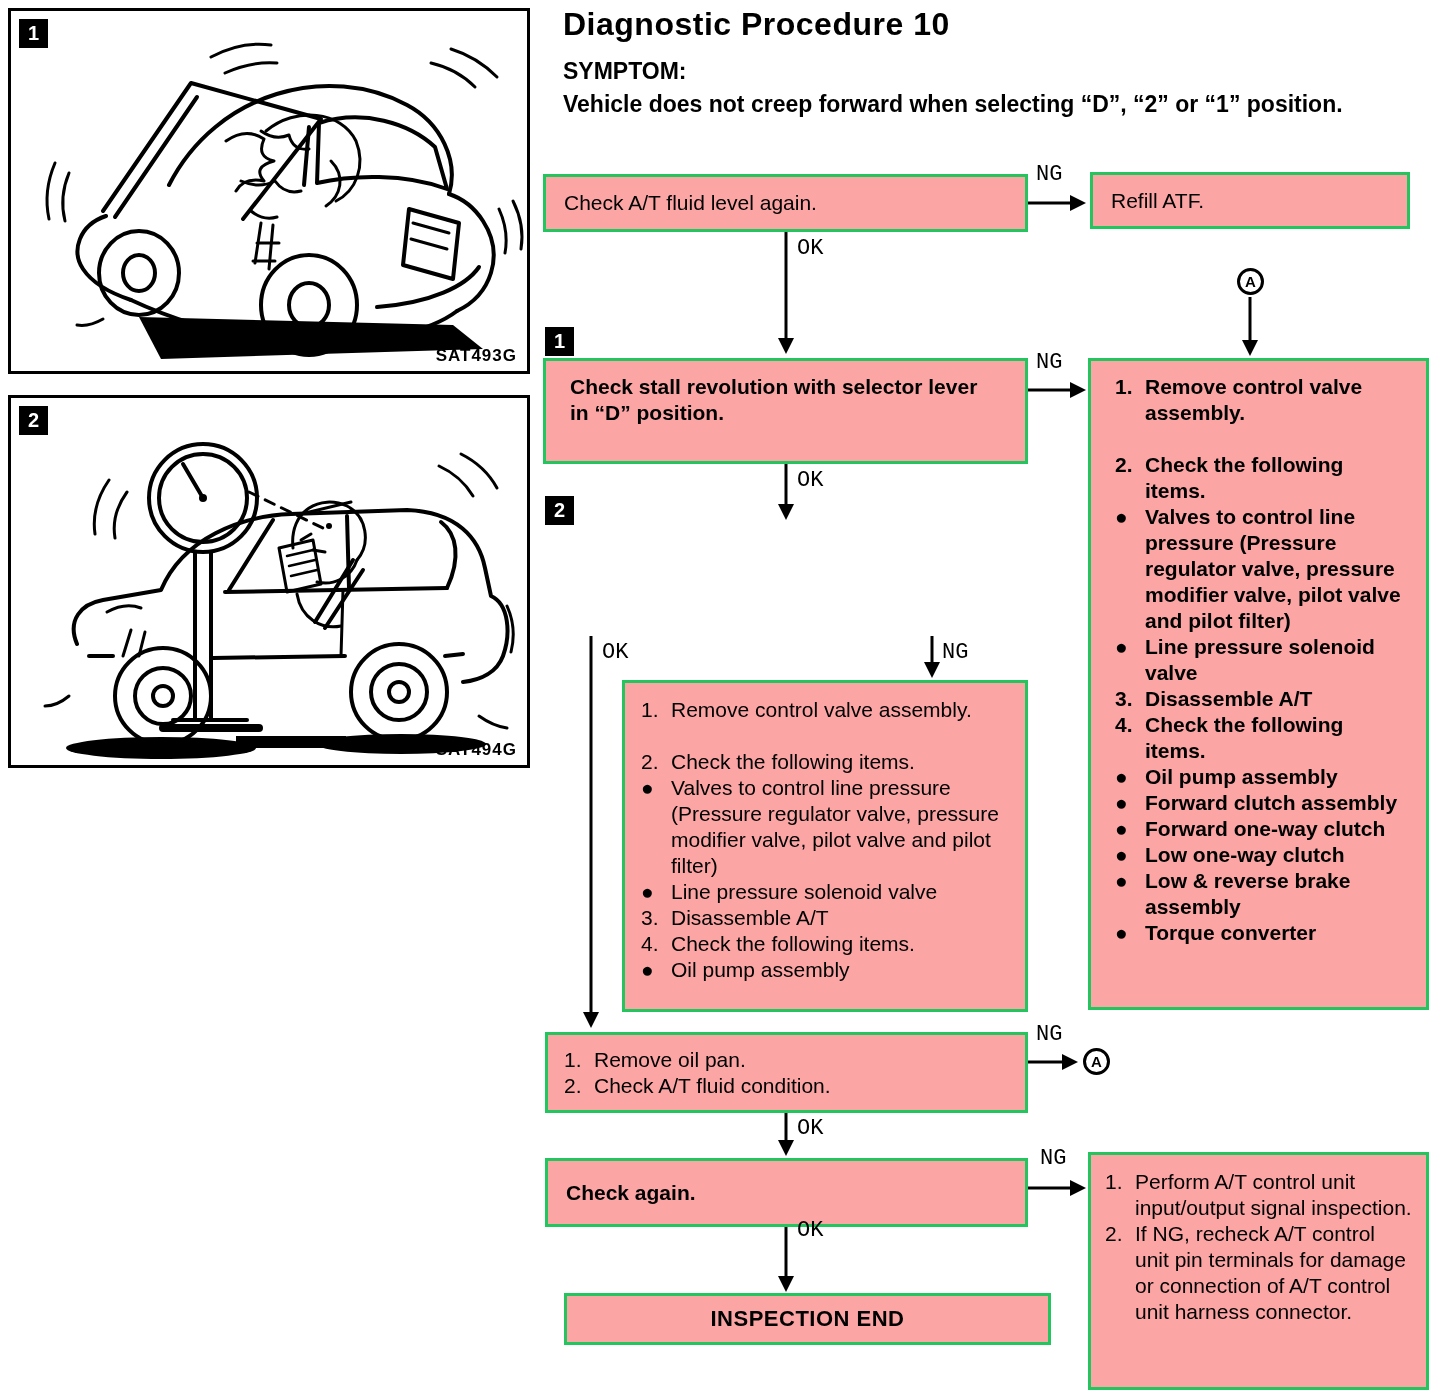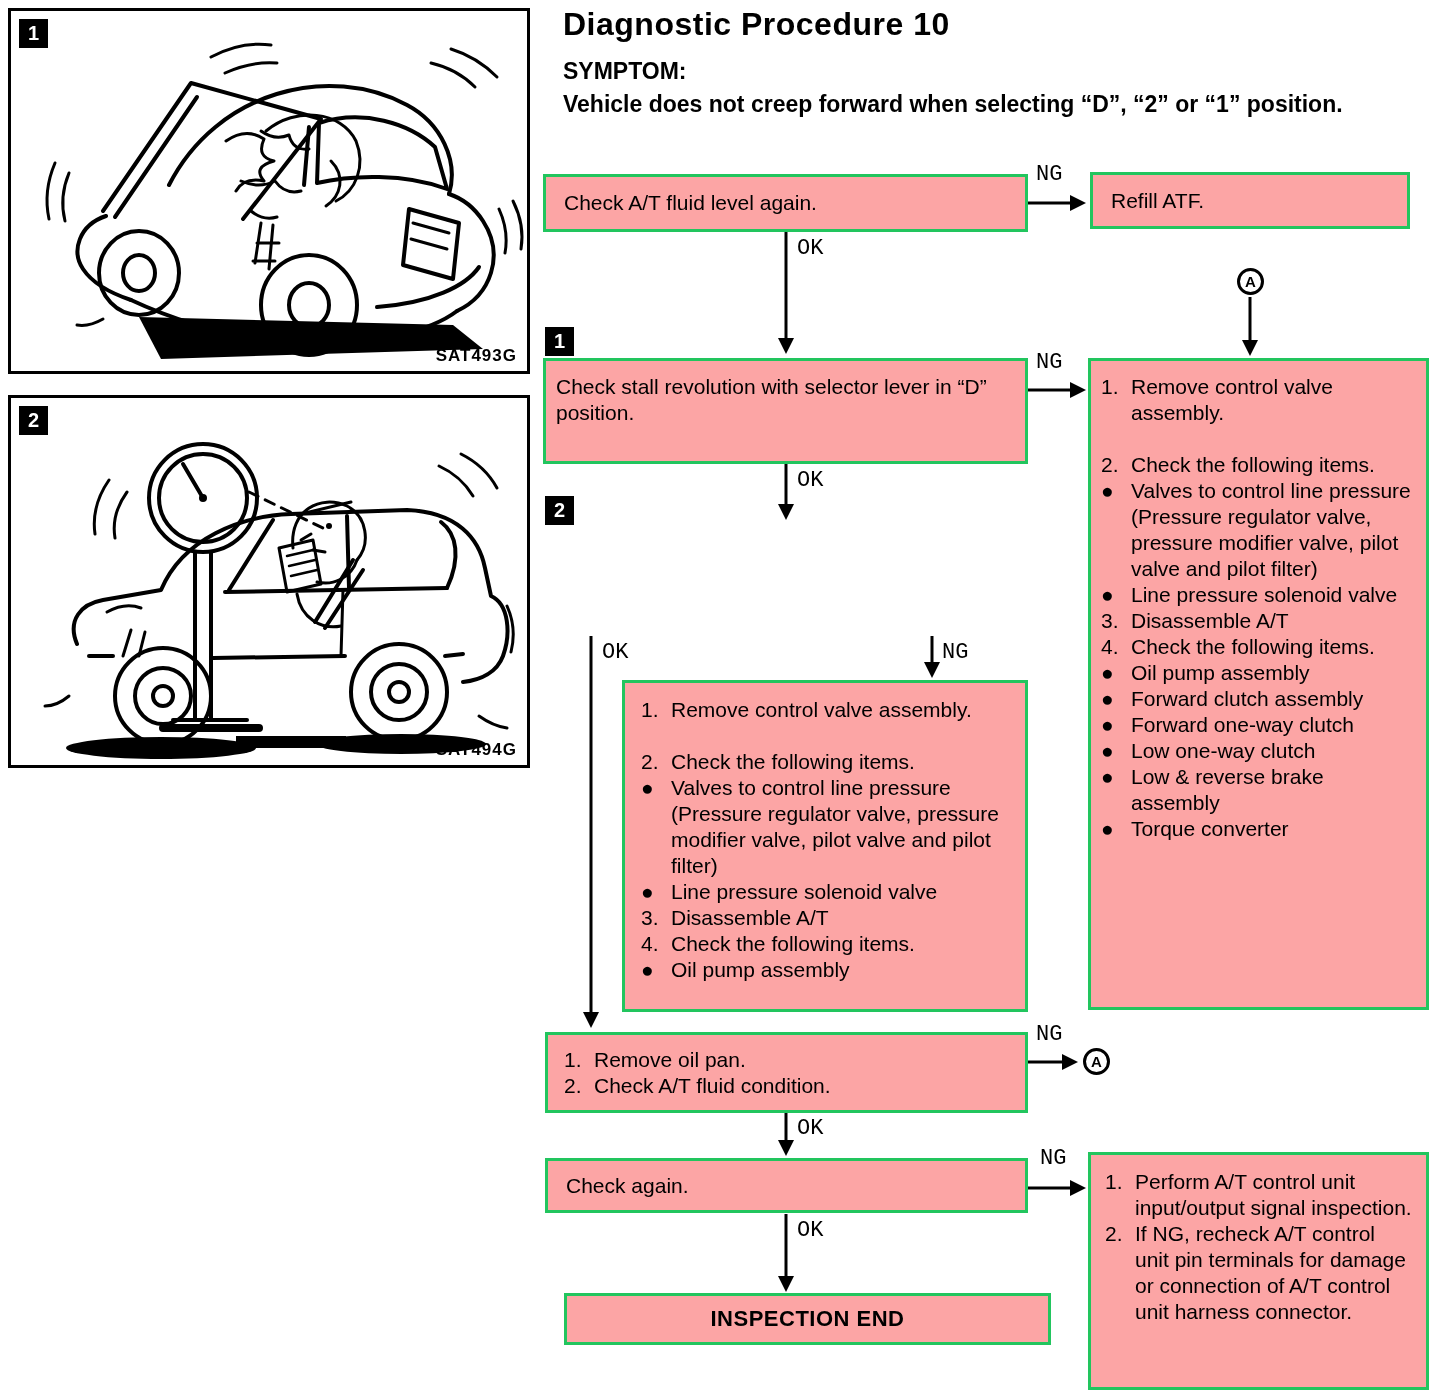--- a/index.html
+++ b/index.html
@@ -2,21 +2,21 @@
 <html><head>
 <meta charset="utf-8">
 <style>
   html,body{margin:0;padding:0;background:#fff;}
   #page{position:relative;width:1440px;height:1394px;background:#fff;color:#000;
         font-family:"Liberation Sans",sans-serif;overflow:hidden;}
   
   .fbox{position:absolute;border:3px solid #22c55e;background:#fca5a5;box-sizing:border-box;
         font-size:21px;line-height:26px;color:#000;}
   .fbox.center1{display:flex;align-items:center;padding:0 18px;}
-  .fbox.padtext{padding:13px 10px;}
+  .fbox.padtext{padding:13px 24px;font-weight:bold;}
   .li{display:flex;}
   .li .m{flex:none;width:30px;}
   .li .t{flex:1;}
   .gt{margin-top:26px;}
   
   .cond{position:absolute;font-size:22px;line-height:22px;color:#000;font-family:Liberation Mono, monospace;}
   .badge{position:absolute;width:29px;height:29px;background:#000;color:#fff;
          display:flex;align-items:center;justify-content:center;
          font-size:20px;font-weight:bold;}
   .refA{position:absolute;width:27px;height:27px;border:3px solid #000;border-radius:50%;
@@ -290,21 +290,21 @@
         <span class="t">Remove oil pan.</span>
       </div>
     <div class="li">
         <span class="m">2.</span>
         <span class="t">Check A/T fluid condition.</span>
       </div>
   </div>
 
   <div class="refA" style="left:1083px;top:1048px;">A</div>
 
-  <div class="fbox center1" style="left:545px;top:1158px;width:483px;height:55px;">
+  <div class="fbox center1" style="left:545px;top:1158px;width:483px;height:69px;font-weight:bold;">
     <span>Check again.</span>
   </div>
 
   <div class="fbox" style="left:1088px;top:1152px;width:341px;height:238px;padding:14px 14px;">
     <div class="li">
         <span class="m">1.</span>
         <span class="t">Perform A/T control unit input/output signal inspection.</span>
       </div>
     <div class="li">
         <span class="m">2.</span>

